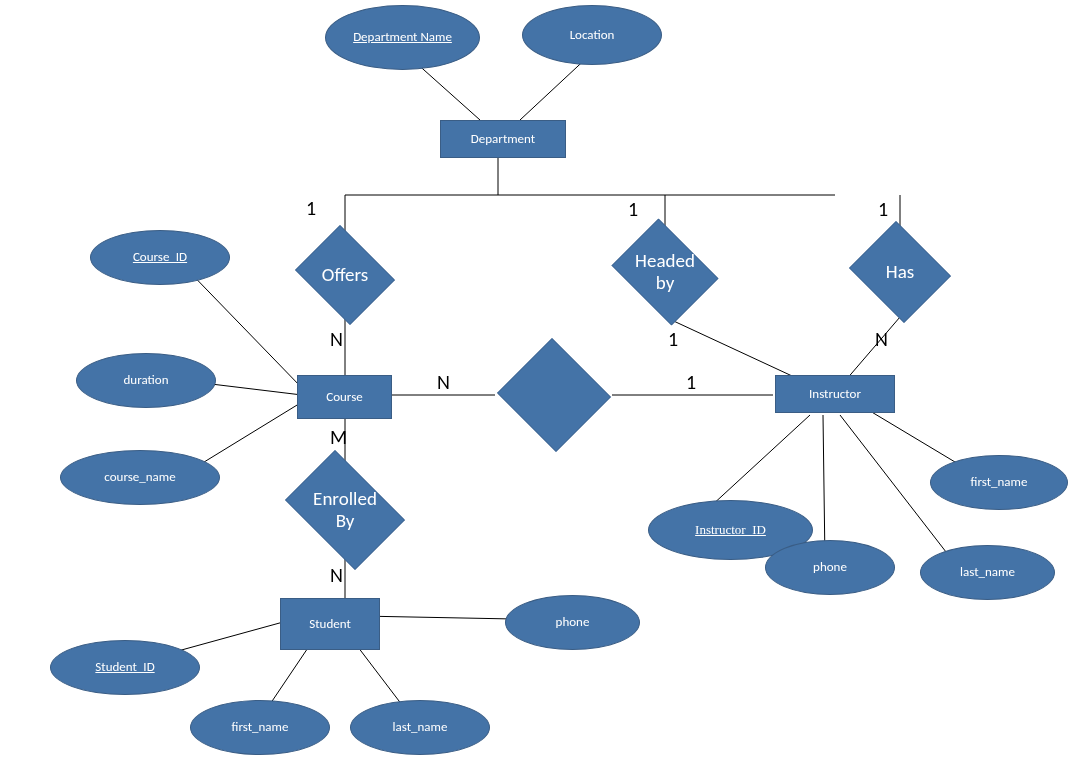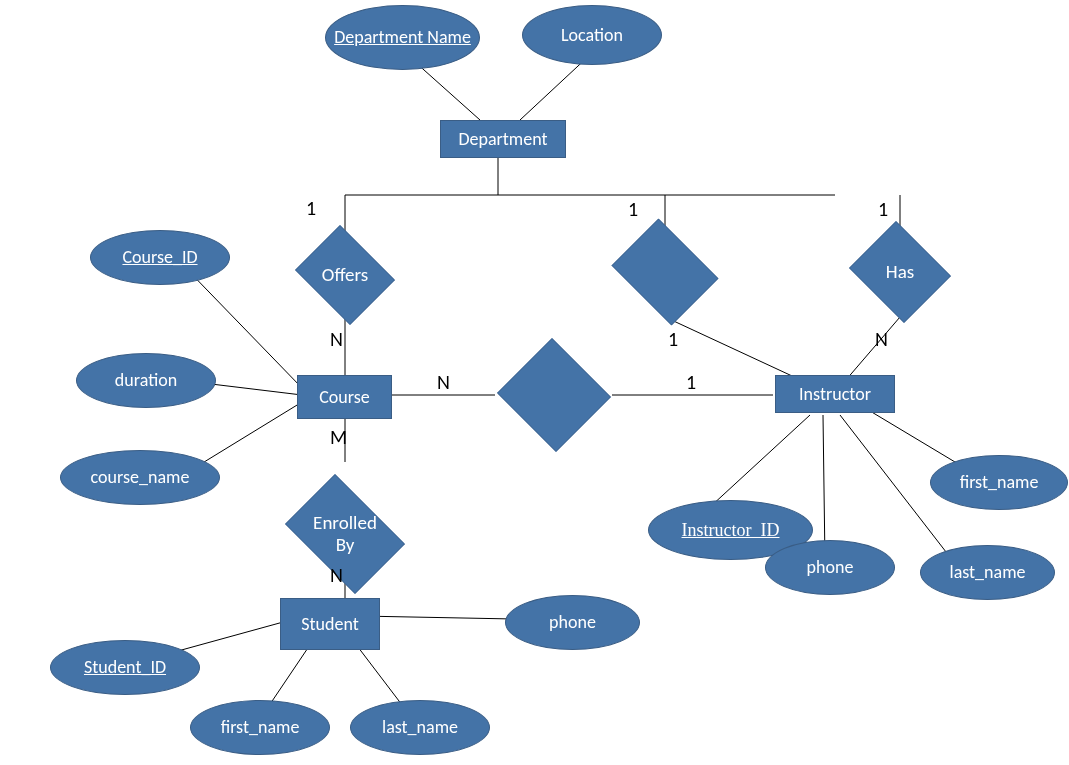--- a/index.html
+++ b/index.html
@@ -14,21 +14,21 @@
   }
   .shape {
     position: absolute;
     background: #4473a7;
     color: #fff;
     border: 1px solid #3a5d85;
     display: flex;
     align-items: center;
     justify-content: center;
     text-align: center;
-    font-size: 18px;
+    font-size: 13px;
     line-height: 1.15;
     box-sizing: border-box;
     padding: 2px 4px;
   }
   .ellipse { border-radius: 50%; }
   .diamond {
     position: absolute;
     color: #fff;
     font-size: 19px;
     line-height: 1.15;
@@ -165,24 +165,25 @@
 <div class="shape" style="left:280px; top:598px; width:100px; height:52px;">
   <span>Student</span>
 </div>
 
 <div class="diamond" style="left:290px; top:230px; width:110px; height:90px;">
   <div class="bg"></div>
   <div class="label">Offers</div>
 </div>
 <div class="diamond" style="left:605px; top:225px; width:120px; height:94px;">
   <div class="bg"></div>
+  <div class="label" style="max-width:78px;">Headed by</div>
 </div>
 <div class="diamond" style="left:845px; top:225px; width:110px; height:94px;">
   <div class="bg"></div>
   <div class="label">Has</div>
 </div>
 <div class="diamond" style="left:495px; top:340px; width:118px; height:110px;">
   <div class="bg"></div>
 </div>
-<div class="diamond" style="left:275px; top:484px; width:140px; height:100px;">
+<div class="diamond" style="left:275px; top:460px; width:140px; height:100px;">
   <div class="bg"></div>
   <div class="label" style="max-width:80px;">Enrolled By</div>
 </div>
 
 </body></html>

